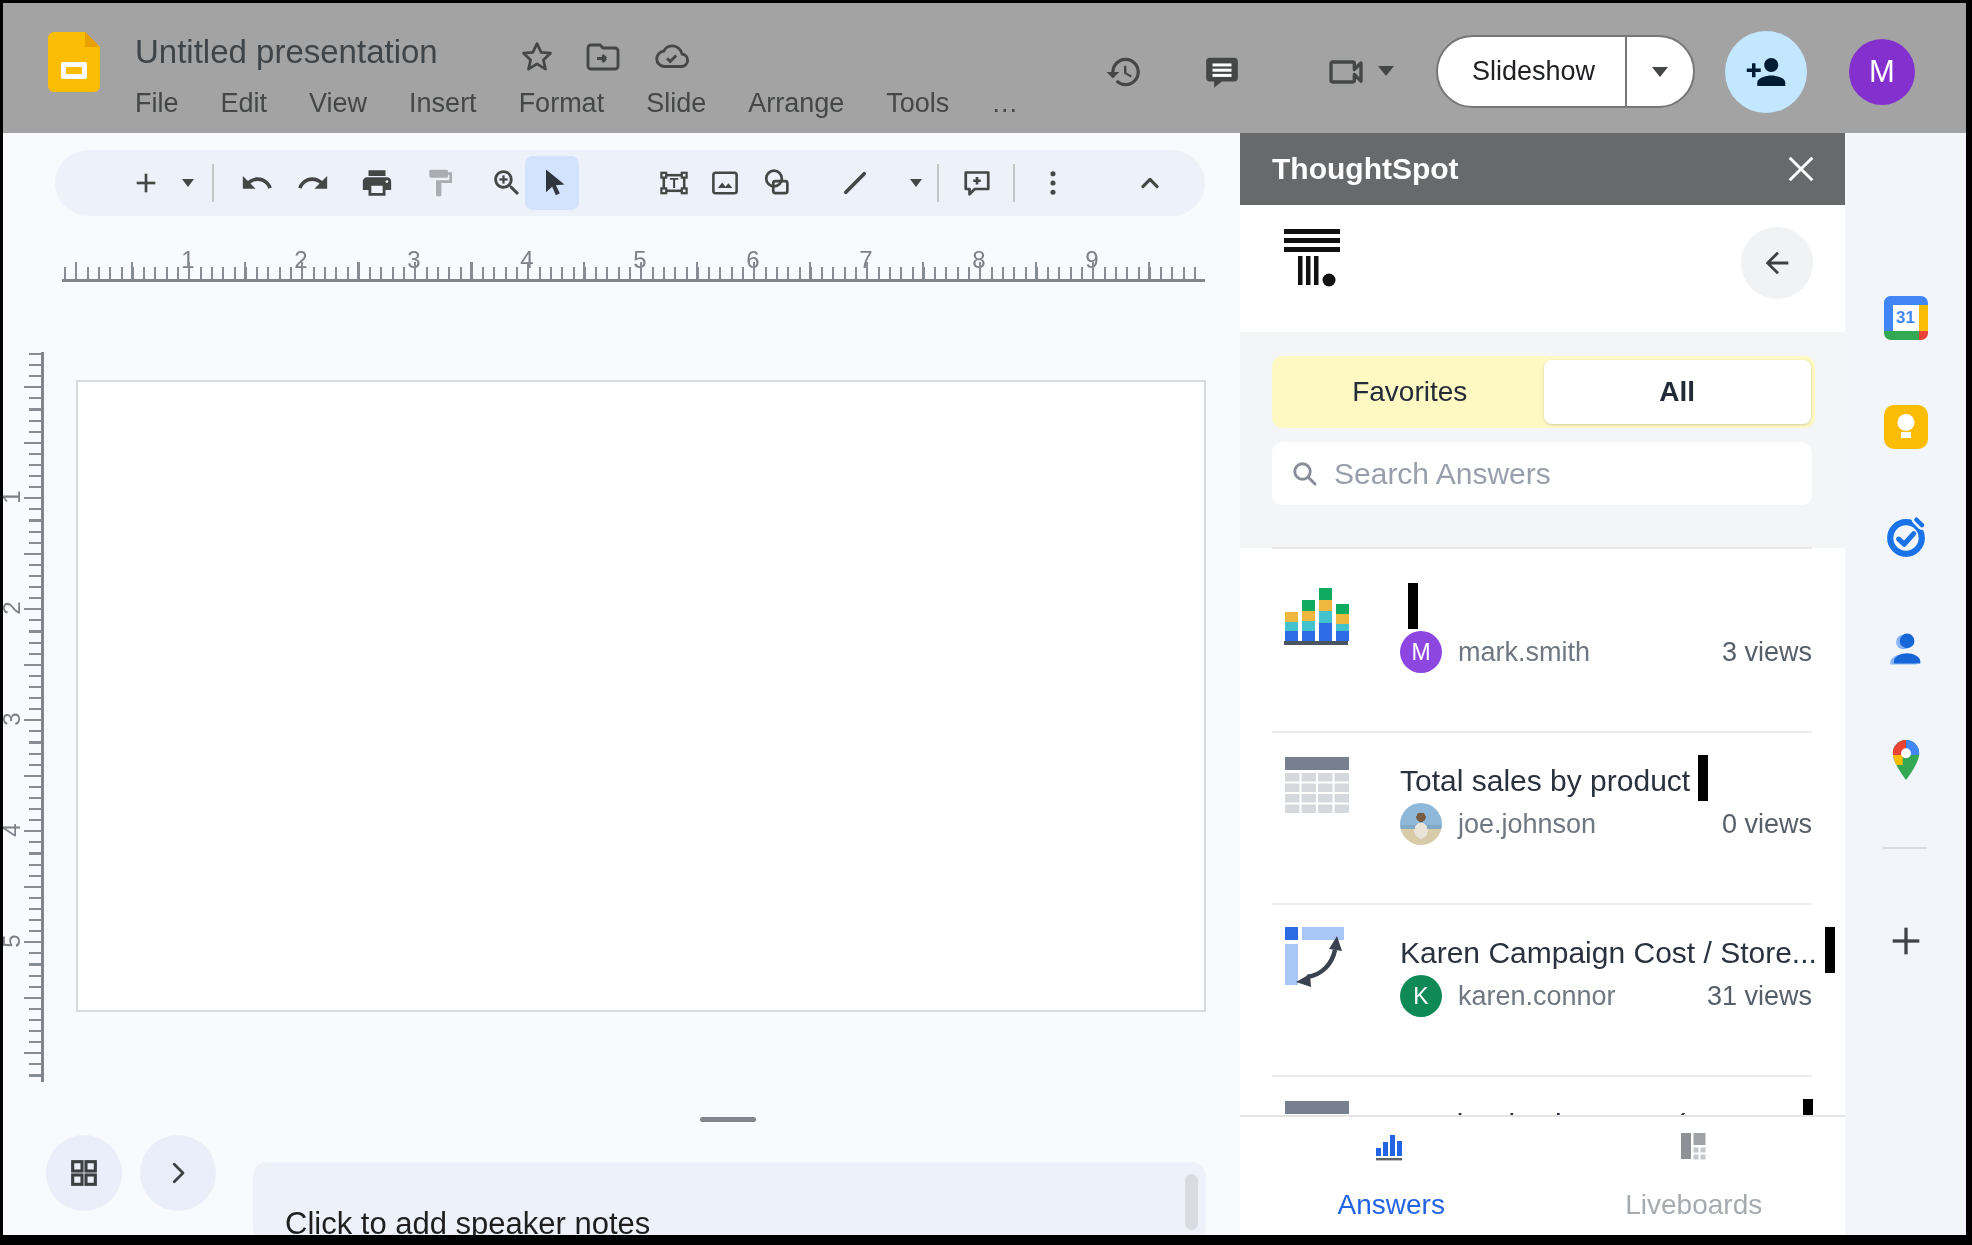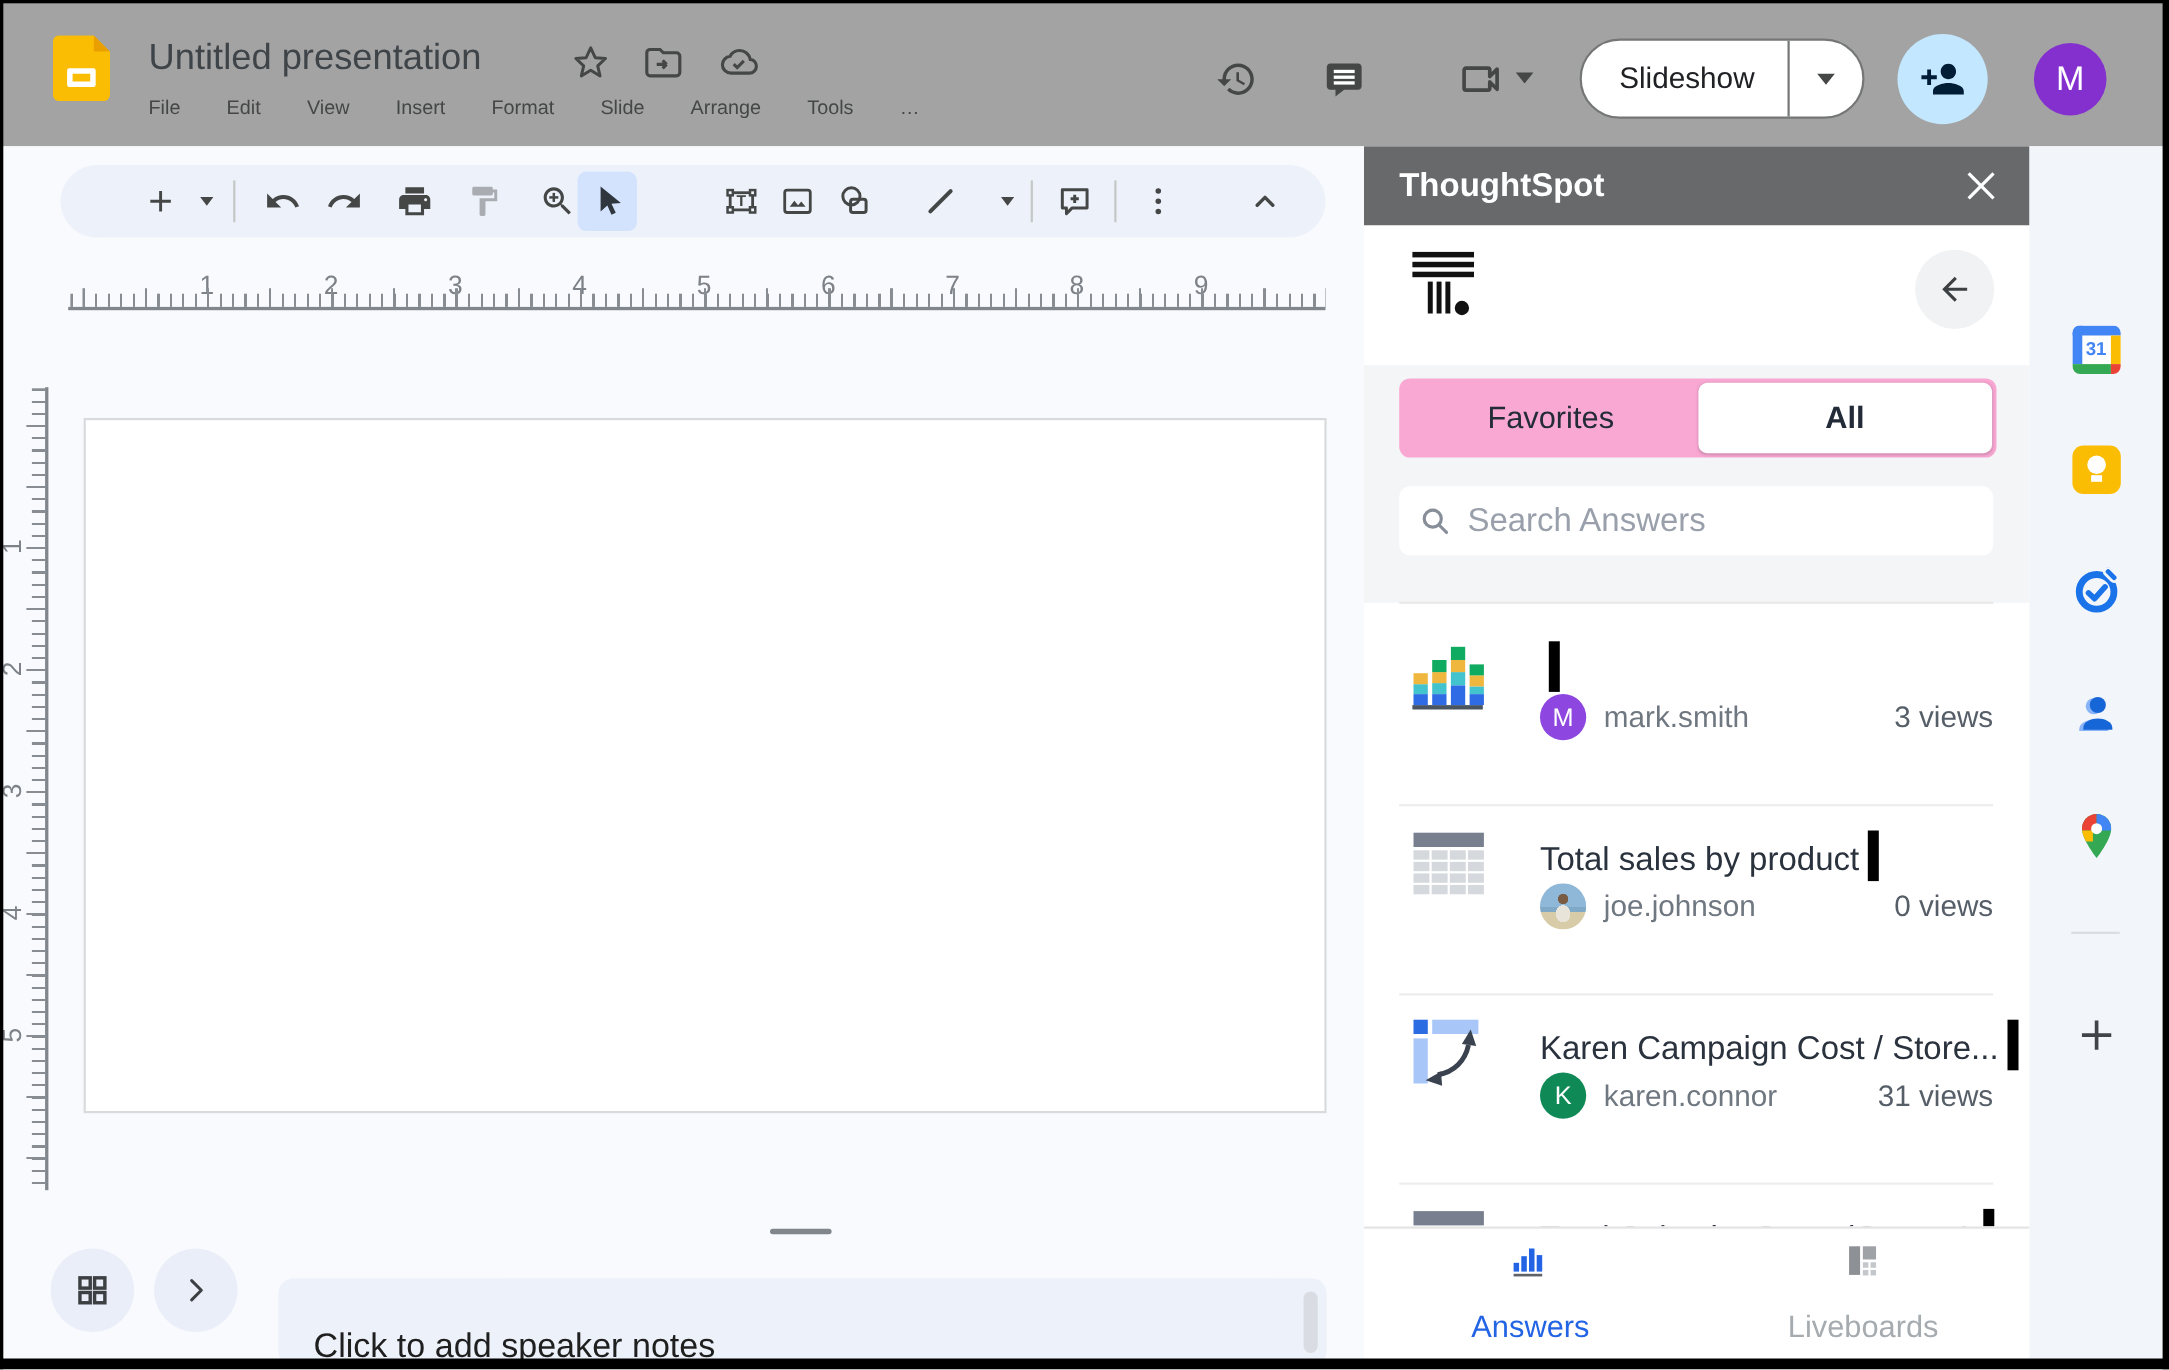--- a/index.html
+++ b/index.html
@@ -14,21 +14,21 @@
 #frame-b{left:0;bottom:0;width:1972px;height:10px}
 
 #topbar{left:0;top:0;width:1972px;height:133px;background:#a3a3a3}
 #slides-logo{left:48px;top:32px;width:52px;height:60px}
 #slides-logo .body{position:absolute;inset:0;background:#fbbc04;border-radius:6px;clip-path:polygon(0 0,calc(100% - 15px) 0,100% 15px,100% 100%,0 100%)}
 #slides-logo .fold{position:absolute;top:0;right:0;width:15px;height:15px;background:#ea9f00;clip-path:polygon(0 0,100% 100%,0 100%)}
 #slides-logo .page{position:absolute;left:13px;top:30px;width:26px;height:17px;border:5px solid #fff;border-radius:2px}
 #doc-title{left:135px;top:33px;font-size:33px;color:#3f4449}
 .tb-ic{position:absolute;width:44px;height:44px;display:flex;align-items:center;justify-content:center;color:#444746}
 #star-ic{left:515px;top:35px}#folder-ic{left:581px;top:35px}#cloud-ic{left:649px;top:35px}
-#menubar{left:135px;top:88px;display:flex;gap:42px;font-size:18px;color:#444746}
+#menubar{left:135px;top:88px;display:flex;gap:42px;font-size:27px;color:#444746}
 .menu-item{cursor:default}
 #history-ic{left:1102px;top:50px}#comment-ic{left:1200px;top:50px}#camera-ic{left:1324px;top:50px}
 .caret{width:0;height:0;border-left:8px solid transparent;border-right:8px solid transparent;border-top:10px solid #444746}
 #camera-caret{left:1378px;top:66px}
 #slideshow-btn{left:1436px;top:35px;height:73px;border:2px solid #747775;border-radius:37px;display:flex;align-items:center;background:#fff}
 #slideshow-main{padding:0 30px 0 34px;font-size:27px;font-weight:500;color:#202124;height:100%;display:flex;align-items:center}
 #slideshow-arrow{width:68px;height:100%;border-left:2px solid #747775;display:flex;align-items:center;justify-content:center}
 #share-btn{left:1725px;top:31px;width:82px;height:82px;border-radius:50%;background:var(--share-btn-bg);display:flex;align-items:center;justify-content:center}
 #user-avatar{left:1849px;top:39px;width:66px;height:66px;border-radius:50%;background:var(--avatar-purple);color:#fff;font-size:31px;font-weight:500;display:flex;align-items:center;justify-content:center}
 
@@ -62,21 +62,21 @@
 #panel{left:1240px;top:133px;width:605px;height:1102px;background:#fff}
 #panel-header{position:absolute;left:0;top:0;width:100%;height:72px;background:var(--panel-header-bg);color:#fff;display:flex;align-items:center;justify-content:space-between;padding:0 26px 0 32px}
 #panel-title{font-size:30px;font-weight:700}
 #panel-close{width:36px;height:36px;position:relative}
 #panel-close:before,#panel-close:after{content:"";position:absolute;left:50%;top:50%;width:32px;height:3px;background:#fff}
 #panel-close:before{transform:translate(-50%,-50%) rotate(45deg)}#panel-close:after{transform:translate(-50%,-50%) rotate(-45deg)}
 #logo-row{position:absolute;left:0;top:72px;width:100%;height:127px;background:#fff}
 #ts-logo{position:absolute;left:42px;top:22px}
 #back-btn{position:absolute;right:32px;top:22px;width:72px;height:72px;border-radius:50%;background:#f1f2f3;display:flex;align-items:center;justify-content:center}
 #gray-sec{position:absolute;left:0;top:199px;width:100%;height:216px;background:#f3f5f7}
-#tabs{position:absolute;left:32px;top:12px;width:543px;height:72px;background:#f9a8d4;border-radius:10px;display:flex;padding:4px}
+#tabs{position:absolute;left:32px;top:24px;width:543px;height:72px;background:#fef9c3;border-radius:10px;display:flex;padding:4px}
 .tab{flex:1;display:flex;align-items:center;justify-content:center;font-size:28px;color:#242b38}
 .tab.active{background:#fff;border-radius:8px;font-weight:700;box-shadow:0 1px 3px rgba(0,0,0,.18)}
 #search-wrap{position:absolute;left:32px;top:110px;width:540px;height:63px;background:#fff;border-radius:10px;display:flex;align-items:center;padding:0 18px}
 #search-input{border:0;outline:0;flex:1;font-size:30px;color:#434b56;margin-left:14px;font-family:inherit;background:transparent}
 #search-input::placeholder{color:#99a0ab}
 #list-divider{position:absolute;left:32px;top:414px;width:540px;height:2px;background:#e8e8e8}
 #list{position:absolute;left:0;top:416px;width:100%;height:566px;overflow:hidden;background:#fff}
 .p-item{position:relative;height:172px;margin:0 33px 0 32px;border-bottom:2px solid #ededed}
 .p-item:first-child{margin-top:12px}
 .item-icon{position:absolute;left:8px;top:14px;width:74px;height:74px}

